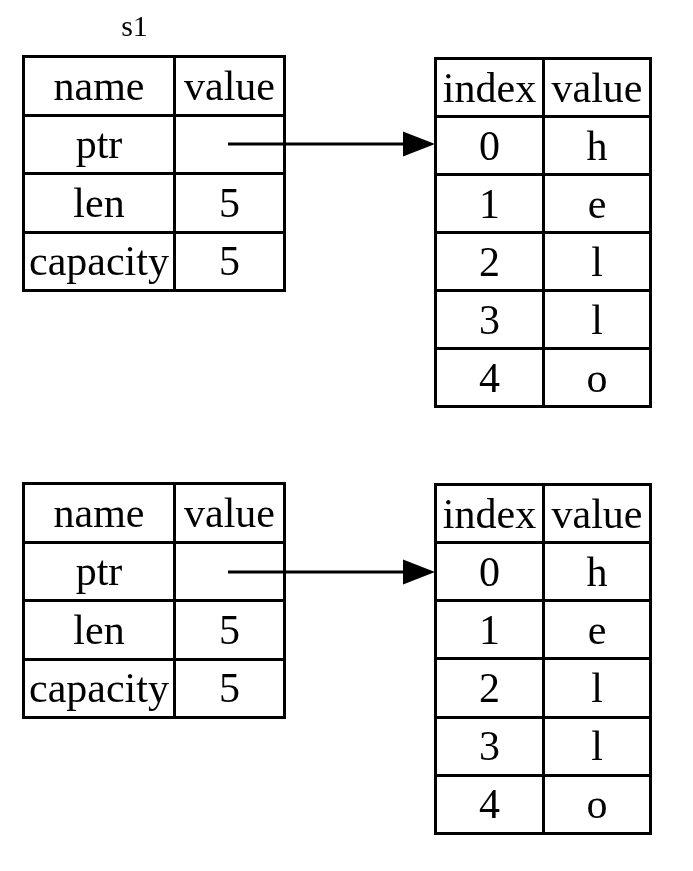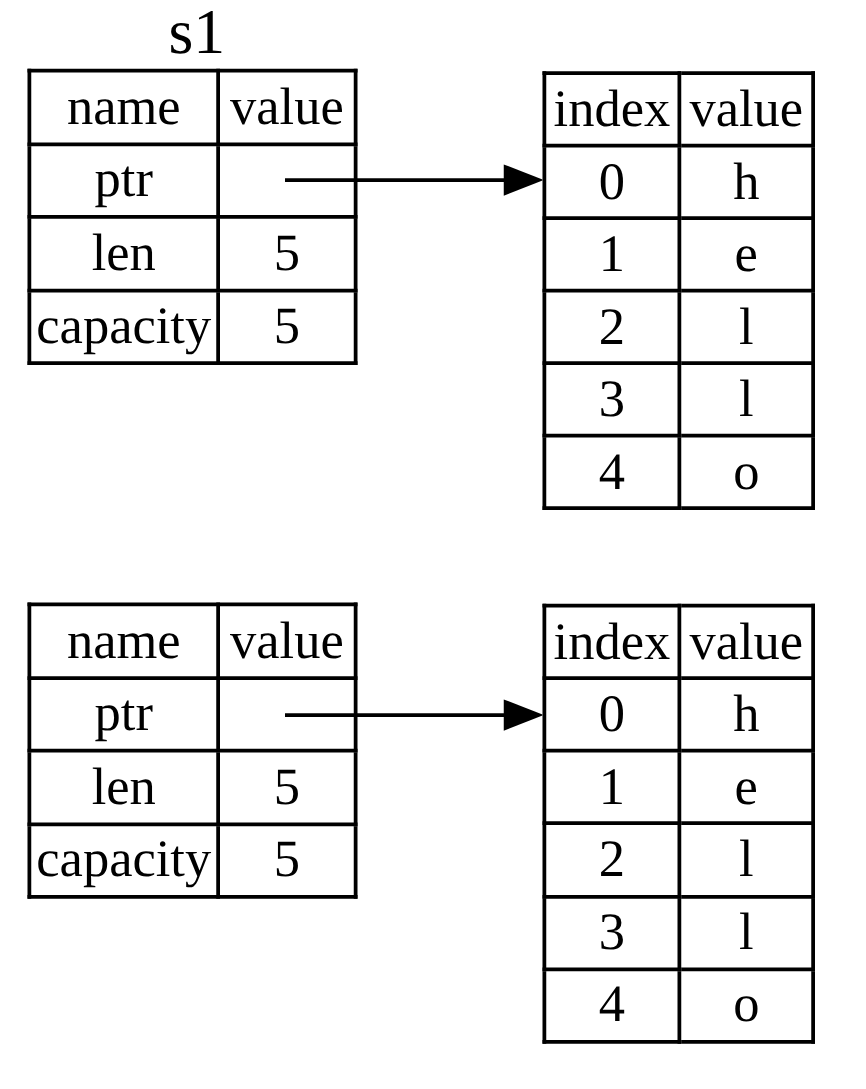--- a/index.html
+++ b/index.html
@@ -8,24 +8,24 @@
     position: relative;
     width: 693px;
     height: 871px;
     background: #ffffff;
     color: #000000;
     font-family: "Liberation Serif", "DejaVu Serif", serif;
     overflow: hidden;
   }
   .var-label {
     position: absolute;
-    left: 27px;
+    left: 4px;
     width: 261px;
     text-align: center;
-    font-size: 51px;
+    font-size: 30px;
     line-height: 42px;
   }
   #label-s1 { top: 5px; }
   #label-s2 { top: 433px; }
 
   table.mem {
     position: absolute;
     border-collapse: collapse;
     table-layout: fixed;
     background: #ffffff;

